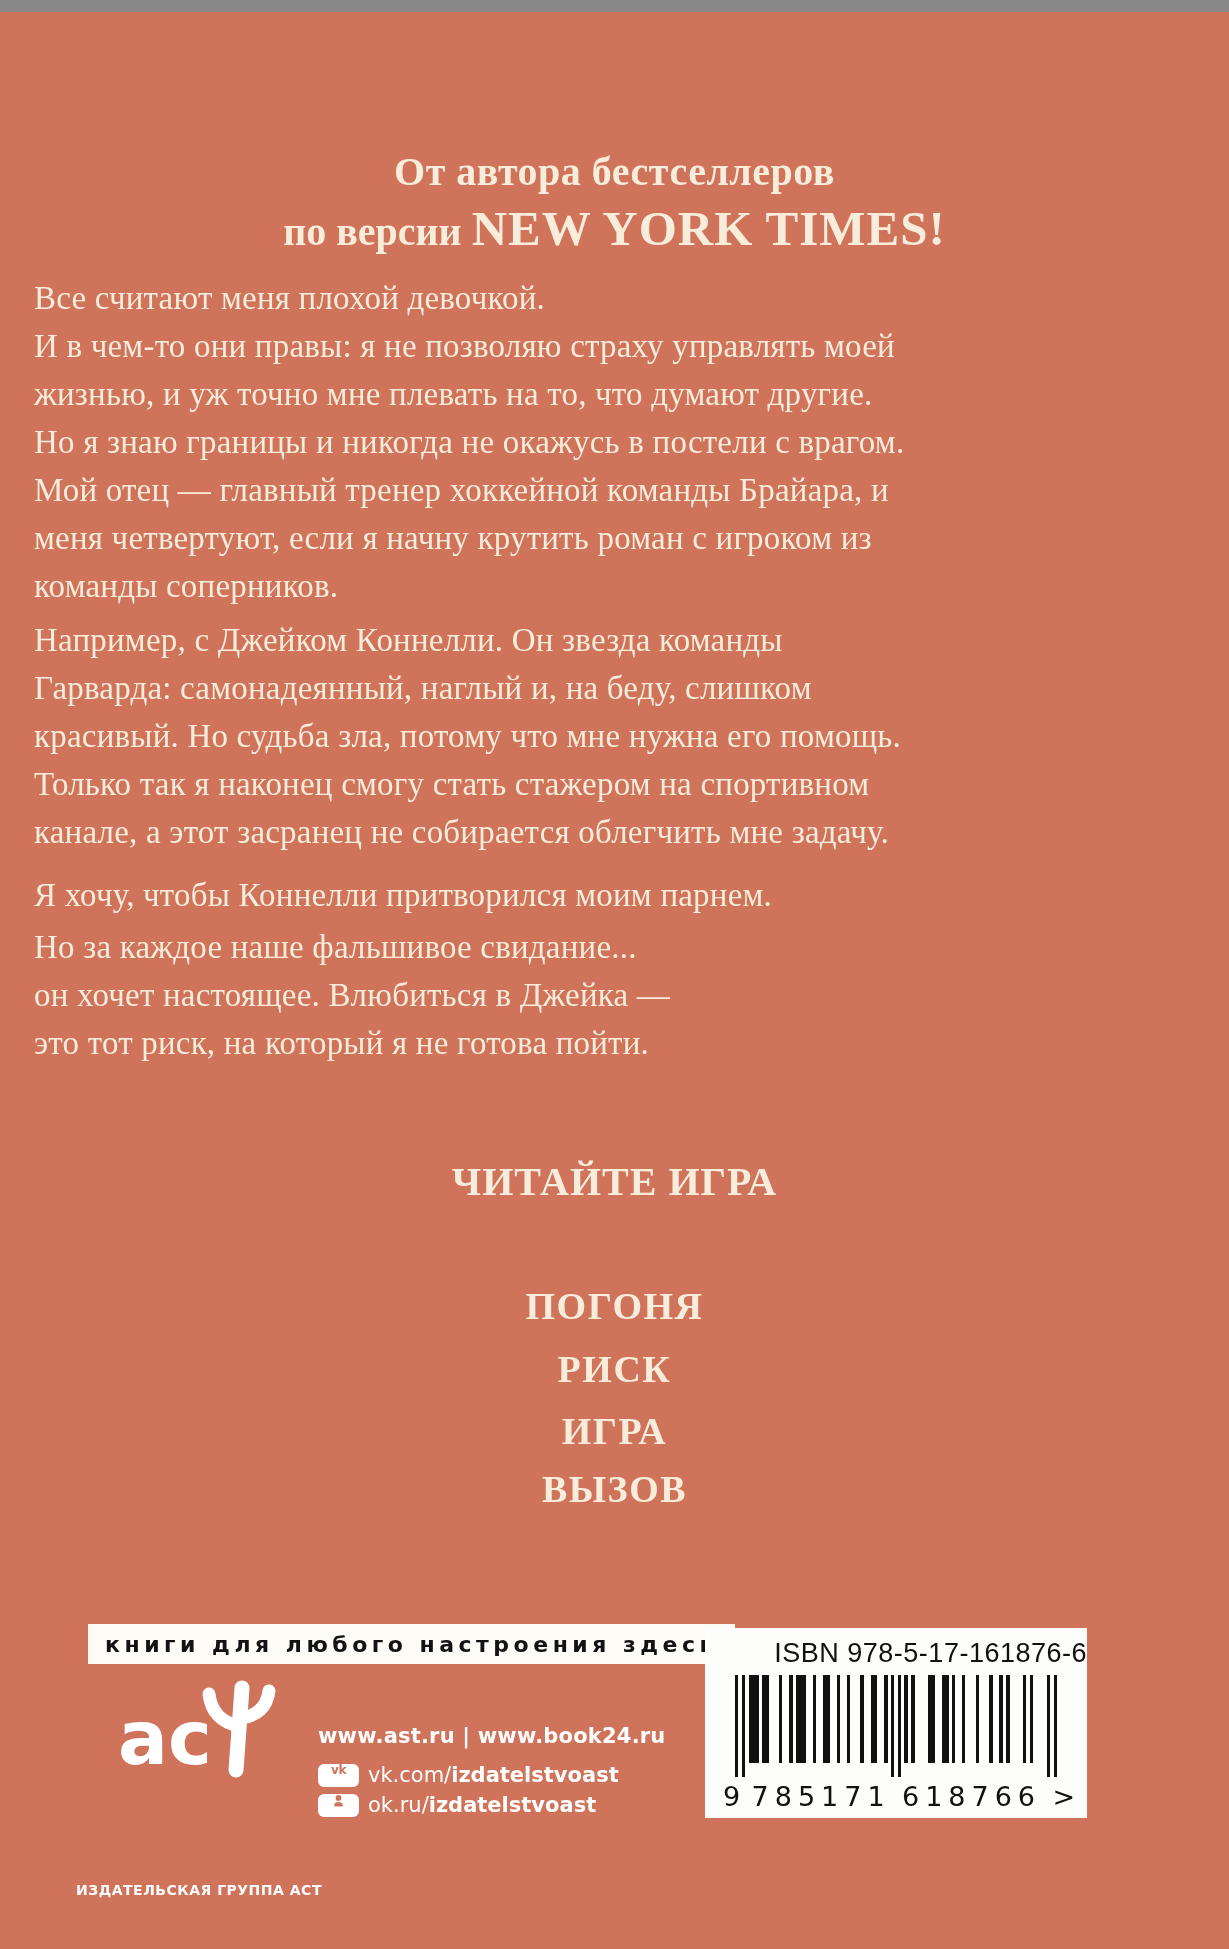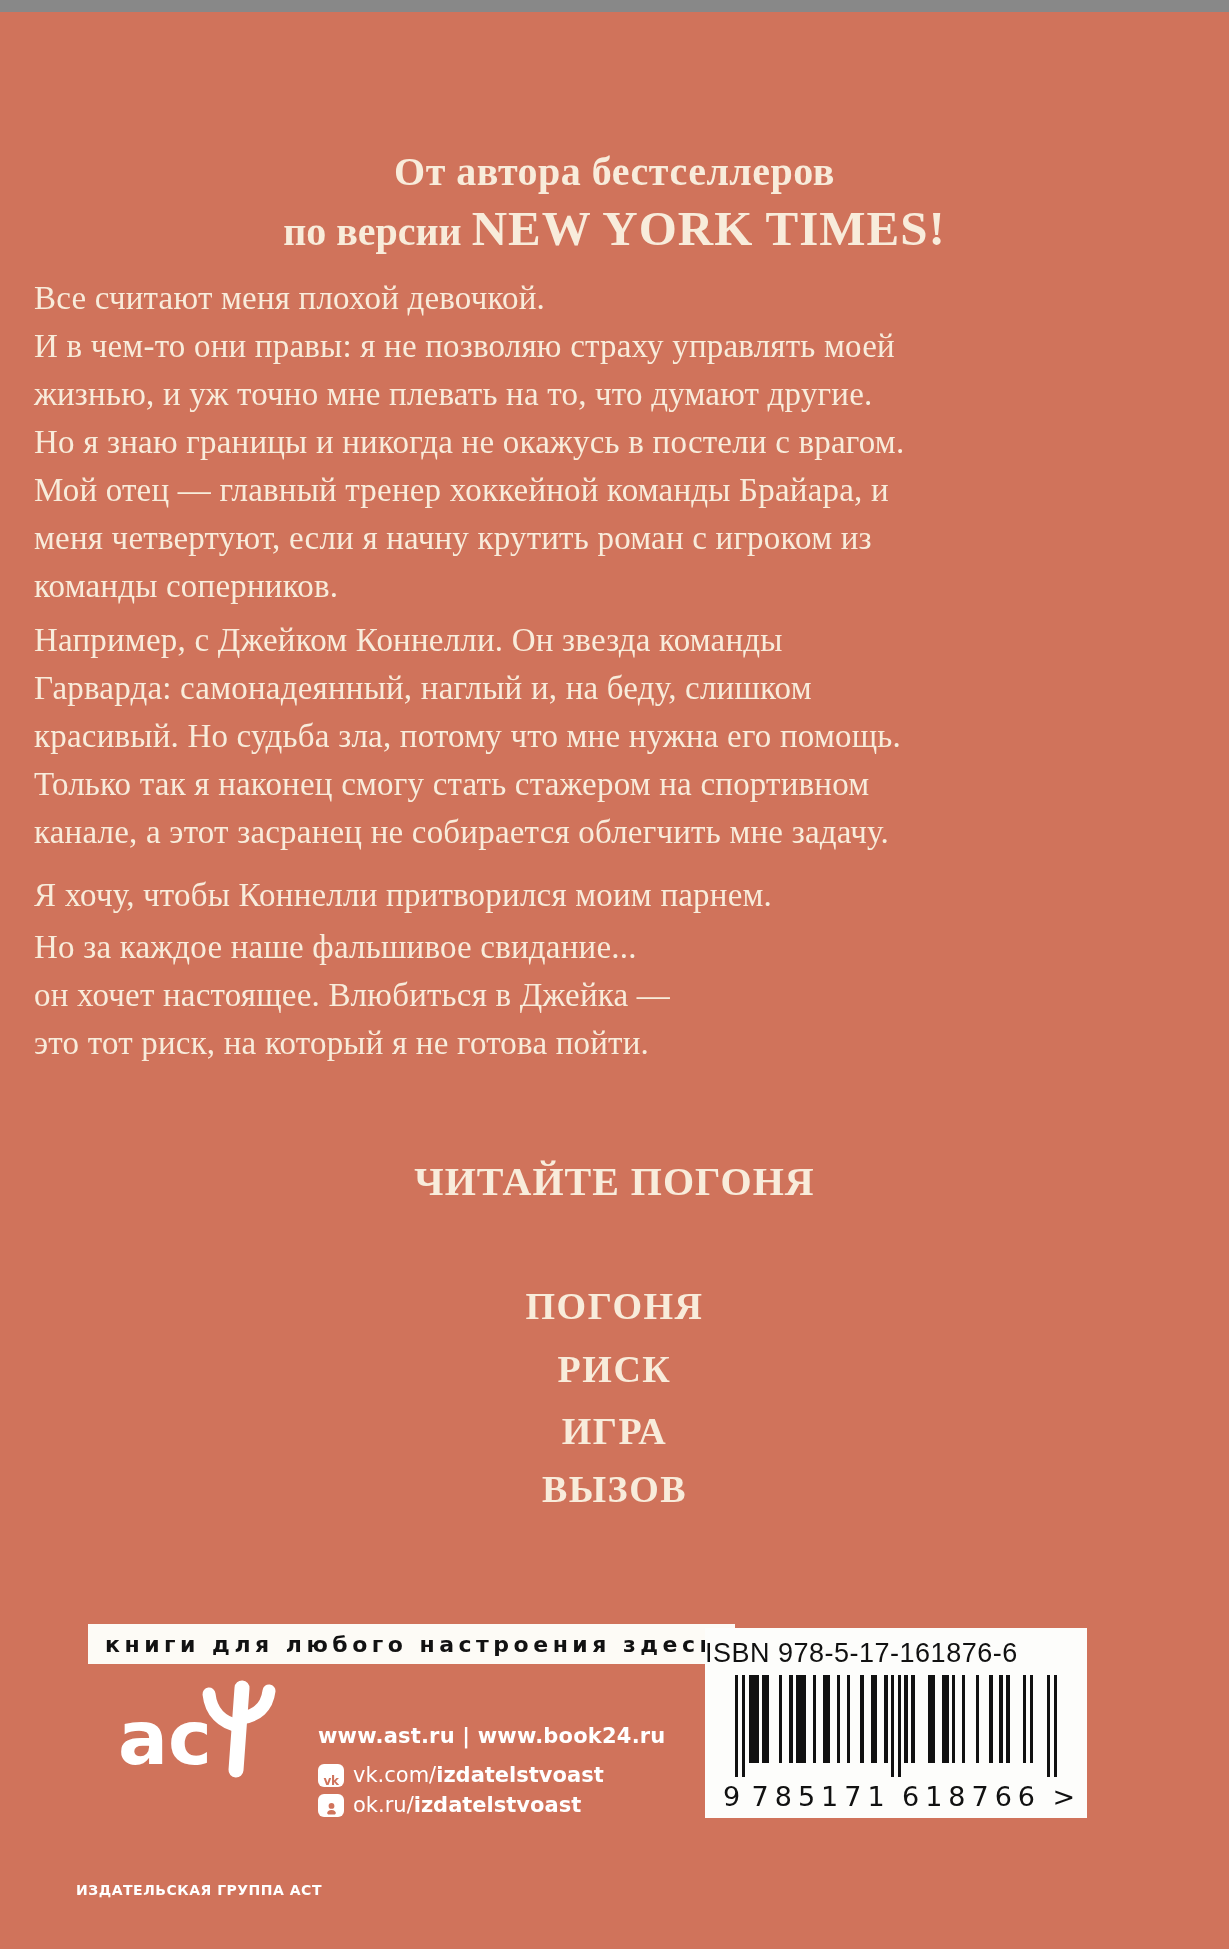--- a/index.html
+++ b/index.html
@@ -55,35 +55,35 @@
   .link-row{
     position:absolute;left:318px;display:flex;align-items:center;gap:9px;
     font-family:"DejaVu Sans","Liberation Sans",sans-serif;color:#fff;
     font-size:21px;white-space:nowrap;
   }
   .sites{top:1712px;font-weight:bold;letter-spacing:.2px;}
   .vk-row{top:1751px;}
   .ok-row{top:1781px;}
   .link-bold{font-weight:bold;}
   .sq-icon{
-    width:26px;height:23px;background:#fff;border-radius:6px;flex:0 0 auto;
-    display:flex;align-items:flex-end;justify-content:center;
+    width:41px;height:23px;background:#fff;border-radius:6px;flex:0 0 auto;
+    display:flex;align-items:flex-start;justify-content:center;
   }
   .vk-glyph{
     color:var(--bg);font-family:"DejaVu Sans",sans-serif;
     font-weight:bold;font-size:12px;line-height:1;letter-spacing:-0.5px;
   }
 
   
   .barcode-box{
     position:absolute;left:705px;top:1616px;width:382px;height:190px;
     background:#fdfdfb;color:#111;
   }
   .isbn{
-    position:absolute;top:10px;left:0;width:100%;text-align:left;
+    position:absolute;top:10px;left:0;width:100%;text-align:right;
     font-family:"Liberation Sans","DejaVu Sans",sans-serif;font-size:27px;letter-spacing:.5px;
   }
   .bars{position:absolute;left:30px;top:47px;width:322px;height:102px;}
   .bc-digits{
     position:absolute;left:18px;right:12px;bottom:6px;display:flex;
     justify-content:space-between;align-items:flex-end;
     font-family:"DejaVu Sans","Liberation Sans",sans-serif;font-size:27px;
   }
   .bc-group{letter-spacing:6px;}
 </style>
@@ -105,21 +105,21 @@
   <div class="para p2">Например, с Джейком Коннелли. Он звезда команды
 Гарварда: самонадеянный, наглый и, на беду, слишком
 красивый. Но судьба зла, потому что мне нужна его помощь.
 Только так я наконец смогу стать стажером на спортивном
 канале, а этот засранец не собирается облегчить мне задачу.</div>
   <div class="para p3">Я хочу, чтобы Коннелли притворился моим парнем.</div>
   <div class="para p4">Но за каждое наше фальшивое свидание...
 он хочет настоящее. Влюбиться в Джейка —
 это тот риск, на который я не готова пойти.</div>
 
-  <div class="centered bh1">ЧИТАЙТЕ ПОГОНЯ</div>
+  <div class="centered bh1">ЧИТАЙТЕ ИГРА</div>
   <div class="centered btitle t0">ПОГОНЯ</div>
   <div class="centered btitle t1">РИСК</div>
   <div class="centered btitle t2">ИГРА</div>
   <div class="centered btitle t3">ВЫЗОВ</div>
 
   <div class="strip">
       <span>книги для любого настроения здесь</span>
     </div>
 
   <div class="logo-wrap">

